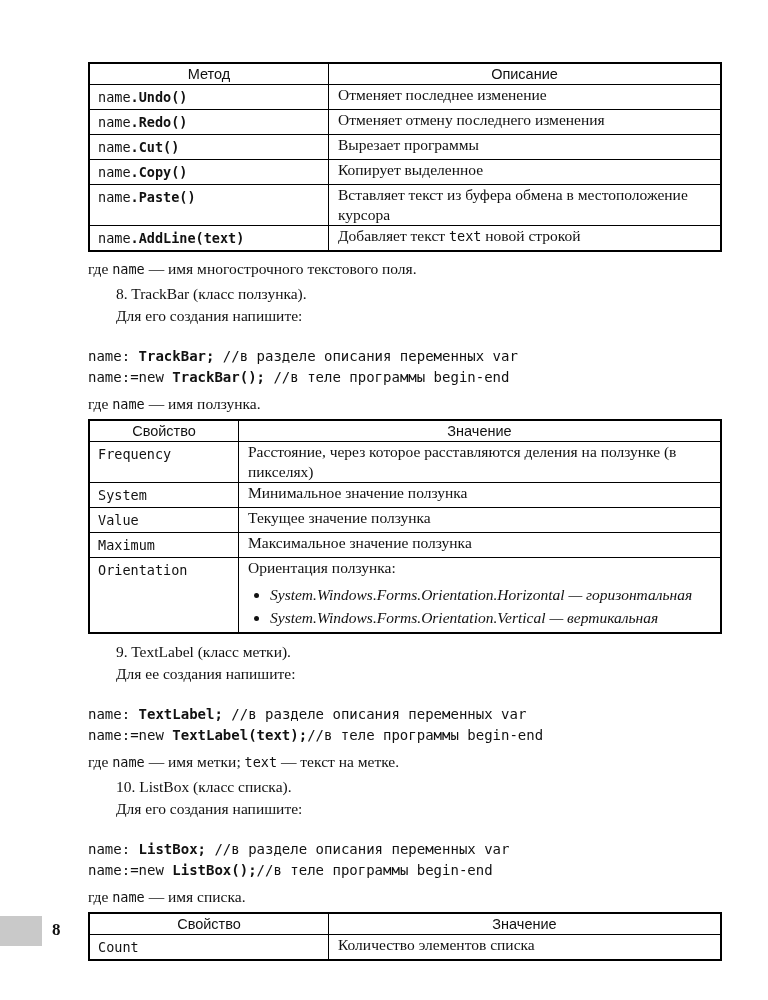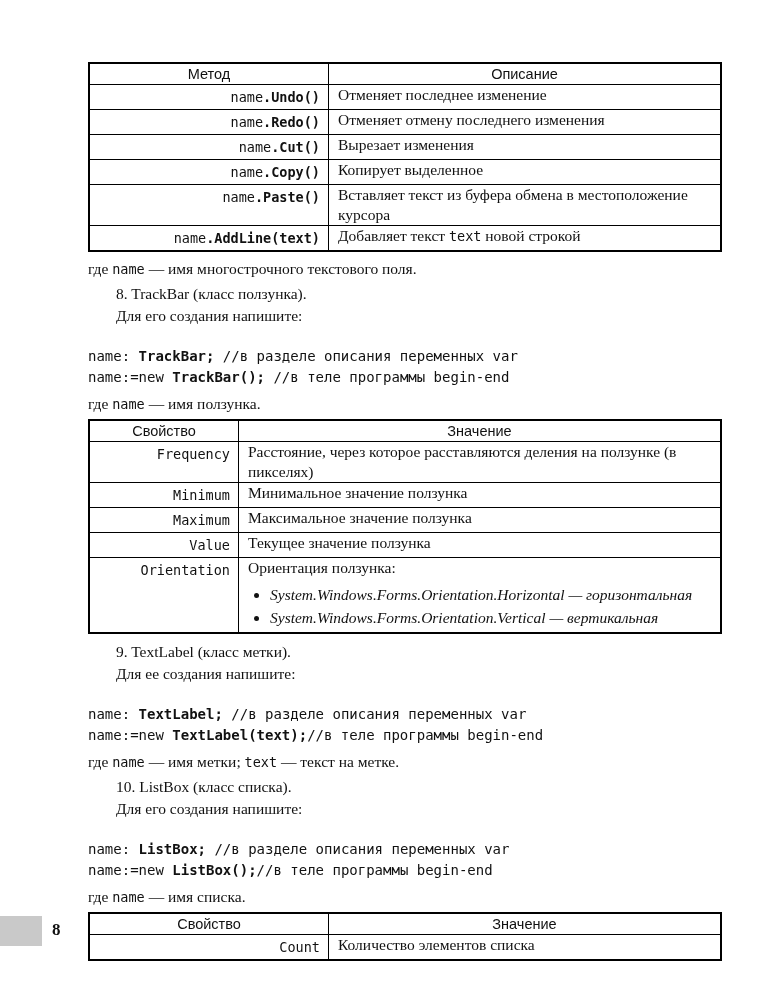--- a/index.html
+++ b/index.html
@@ -31,21 +31,20 @@
     font-family:"Liberation Sans",sans-serif;
     font-size:14.5px;
     font-weight:normal;
     padding:2px 4px;
   }
   td.prop-cell{
     font-family:"DejaVu Sans Mono",monospace;
     font-size:13.5px;
     padding:4px 8px;
     white-space:nowrap;
-    text-align:right;
   }
   td.desc-cell{
     font-family:"Liberation Serif",serif;
     font-size:15.5px;
     padding:0 9px;
     line-height:20px;
   }
   .methods-table td.prop-cell{width:222px;}
   .trackbar-table td.prop-cell{width:132px;}
   .listbox-table td.prop-cell{width:222px;}
@@ -120,21 +119,21 @@
       <tr>
         <td class="prop-cell"><span class="mono">name</span><span class="mono-b">.Undo()</span></td>
         <td class="desc-cell"><span>Отменяет последнее изменение</span></td>
       </tr>
       <tr>
         <td class="prop-cell"><span class="mono">name</span><span class="mono-b">.Redo()</span></td>
         <td class="desc-cell"><span>Отменяет отмену последнего изменения</span></td>
       </tr>
       <tr>
         <td class="prop-cell"><span class="mono">name</span><span class="mono-b">.Cut()</span></td>
-        <td class="desc-cell"><span>Вырезает изменения</span></td>
+        <td class="desc-cell"><span>Вырезает программы</span></td>
       </tr>
       <tr>
         <td class="prop-cell"><span class="mono">name</span><span class="mono-b">.Copy()</span></td>
         <td class="desc-cell"><span>Копирует выделенное</span></td>
       </tr>
       <tr>
         <td class="prop-cell"><span class="mono">name</span><span class="mono-b">.Paste()</span></td>
         <td class="desc-cell"><span>Вставляет текст из буфера обмена в местоположение курсора</span></td>
       </tr>
       <tr>
@@ -162,30 +161,30 @@
         <th>Свойство</th>
         <th>Значение</th>
       </tr>
     </thead>
     <tbody>
       <tr>
         <td class="prop-cell">Frequency</td>
         <td class="desc-cell">Расстояние, через которое расставляются деления на ползунке (в пикселях)</td>
       </tr>
       <tr>
-        <td class="prop-cell">Minimum</td>
+        <td class="prop-cell">System</td>
         <td class="desc-cell">Минимальное значение ползунка</td>
+      </tr>
+      <tr>
+        <td class="prop-cell">Value</td>
+        <td class="desc-cell">Текущее значение ползунка</td>
       </tr>
       <tr>
         <td class="prop-cell">Maximum</td>
         <td class="desc-cell">Максимальное значение ползунка</td>
-      </tr>
-      <tr>
-        <td class="prop-cell">Value</td>
-        <td class="desc-cell">Текущее значение ползунка</td>
       </tr>
       <tr>
         <td class="prop-cell">Orientation</td>
         <td class="desc-cell">
           <span>Ориентация ползунка:</span>
           <ul class="bullets">
             <li>System.Windows.Forms.Orientation.Horizontal — горизонтальная</li>
             <li>System.Windows.Forms.Orientation.Vertical — вертикальная</li>
           </ul>
         </td>

